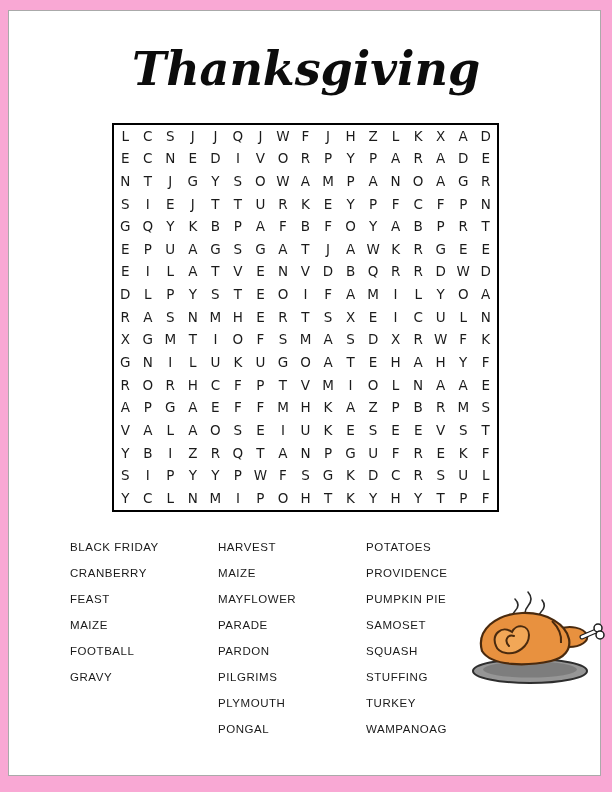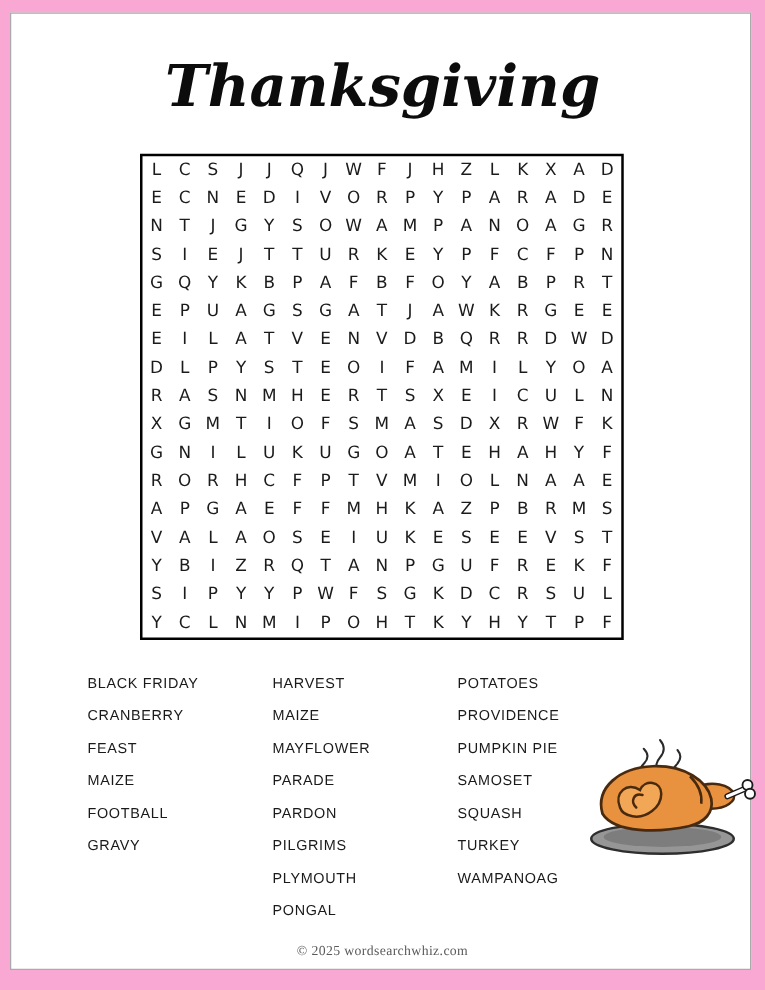--- a/index.html
+++ b/index.html
@@ -401,20 +401,21 @@
       <div class="word">PILGRIMS</div>
       <div class="word">PLYMOUTH</div>
       <div class="word">PONGAL</div>
     </div>
   <div class="word-col col3" id="wordCol2">
       <div class="word">POTATOES</div>
       <div class="word">PROVIDENCE</div>
       <div class="word">PUMPKIN PIE</div>
       <div class="word">SAMOSET</div>
       <div class="word">SQUASH</div>
+      <div class="word">STUFFING</div>
       <div class="word">TURKEY</div>
       <div class="word">WAMPANOAG</div>
     </div>
 
   <svg class="turkey" id="turkeySvg" viewBox="0 0 142 105" xmlns="http://www.w3.org/2000/svg" aria-hidden="true">
 
     <path id="steam1" d="M47 36 q-6 -7 0 -13 q6 -6 0 -12" fill="none" stroke-width="1.6" stroke-linecap="round" stroke="#2a2a2a"></path>
     <path id="steam2" d="M60 33 q-6 -8 0 -15 q6 -7 0 -14" fill="none" stroke-width="1.6" stroke-linecap="round" stroke="#2a2a2a"></path>
     <path id="steam3" d="M73 37 q-6 -7 0 -13 q6 -6 1 -12" fill="none" stroke-width="1.6" stroke-linecap="round" stroke="#2a2a2a"></path>
 
@@ -429,14 +430,13 @@
     <circle id="boneKnob2" cx="132" cy="47" r="4" stroke-width="1.5" fill="#ffffff" stroke="#1c1c1c"></circle>
 
     <path id="body" d="M14 63 C 8 42 28 26 54 25 C 80 24 98 37 101 51 C 103 62 96 70 83 73 C 60 78 24 79 14 63 Z" stroke-width="2.2" fill="#E8913F" stroke="#4A2A0E"></path>
 
     <path id="foldLine" d="M84 33 C 91 40 94 47 93 55" fill="none" stroke-width="2" stroke="#4A2A0E"></path>
 
     <path id="wing" d="M28 58 C 23 46 34 37 44 44 C 48 35 61 37 61 47 C 61 58 49 67 38 65 C 32 64 29 61 28 58 Z" stroke-width="2" fill="#F2A757" stroke="#4A2A0E"></path>
     <path id="wingCurl" d="M41 58 C 36 53 39 46 46 48" fill="none" stroke-width="2" stroke-linecap="round" stroke="#4A2A0E"></path>
   </svg>
 
-  <div class="footer">© 2025 wordsearchwhiz.com</div>
 </div>
 
 </body></html>

